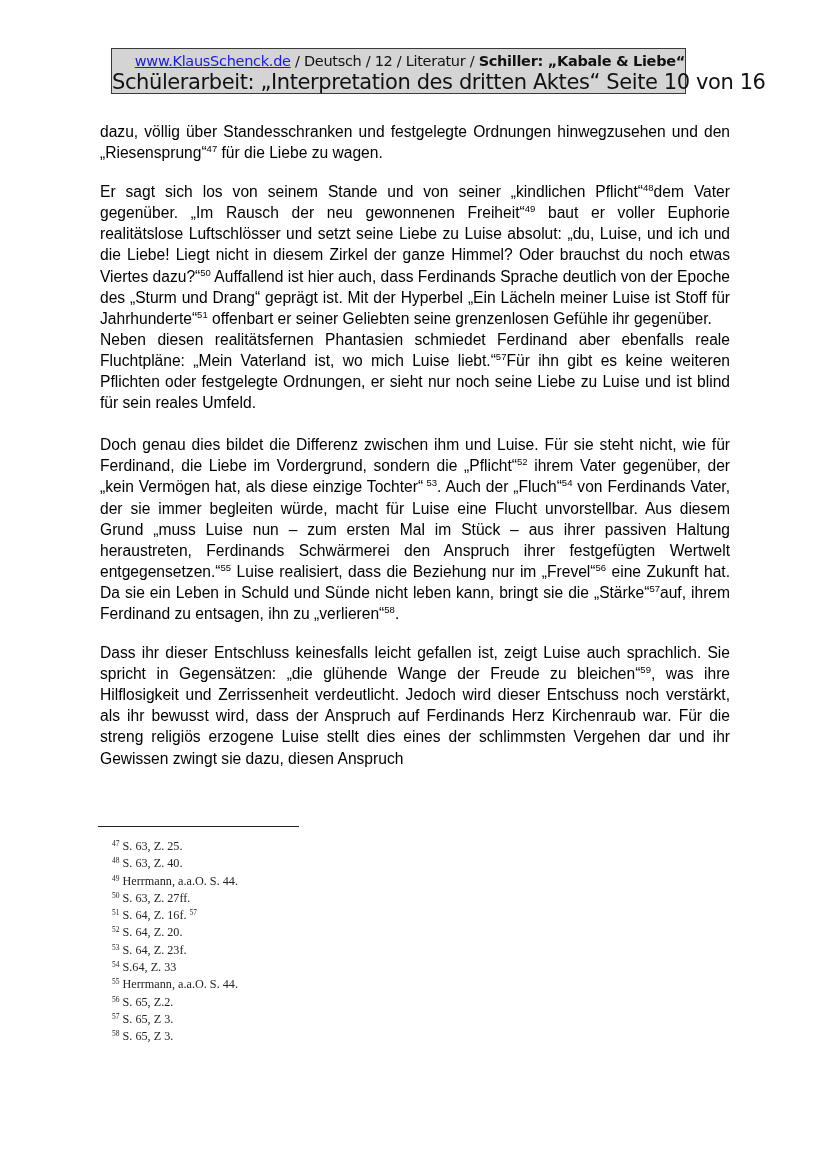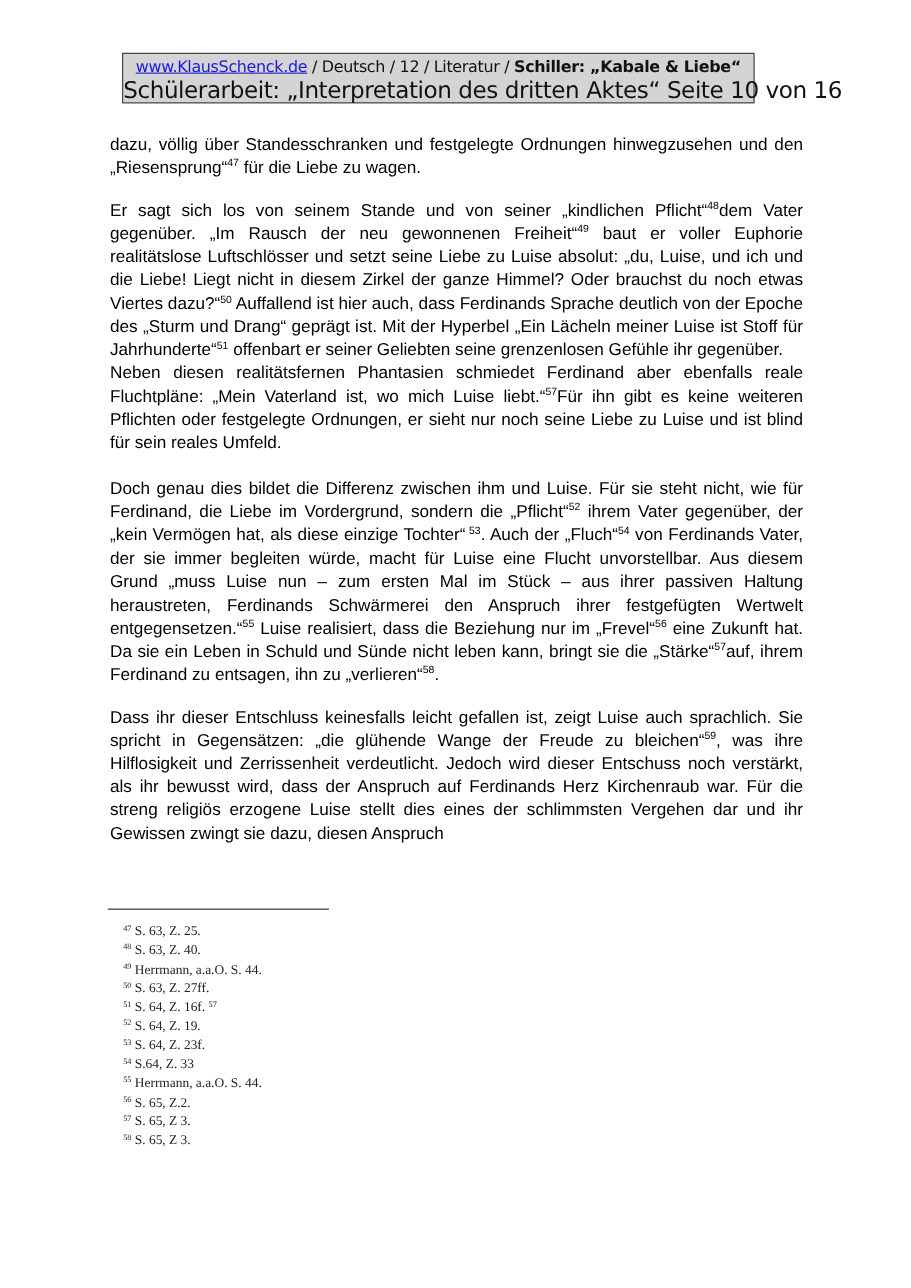--- a/index.html
+++ b/index.html
@@ -1,20 +1,20 @@
 <!DOCTYPE html>
 <html><head>
 <meta charset="utf-8">
 <style>
   html, body { margin: 0; padding: 0; background: #ffffff; }
   body { width: 828px; height: 1171px; position: relative; overflow: hidden; }
   .page-header {
     position: absolute; left: 111px; top: 48px; width: 575px; height: 46px;
     background: #d4d4d4; border: 1px solid #3a3a3a; box-sizing: border-box;
-    text-align: center; font-family: "DejaVu Sans", sans-serif; color: #111;
+    text-align: right; font-family: "DejaVu Sans", sans-serif; color: #111;
   }
   .hdr-line1 { font-size: 14.5px; line-height: 20px; margin-top: 2px; white-space: nowrap; letter-spacing: -0.3px; }
   .hdr-line1 a { color: #1a1ad8; text-decoration: underline; }
   .hdr-line1 .bold { font-weight: bold; }
   .hdr-line2 { font-size: 21px; line-height: 22px; white-space: nowrap; letter-spacing: -0.4px; }
   .body-text {
     position: absolute; left: 100px; top: 121px; width: 630px;
     font-family: "Liberation Sans", sans-serif; font-size: 15.6px; line-height: 21.1px; color: #000000;
     text-align: justify;
   }
@@ -46,20 +46,20 @@
   <p class="gap-small">Dass ihr dieser Entschluss keinesfalls leicht gefallen ist, zeigt Luise auch sprachlich. Sie spricht in Gegensätzen: „die glühende Wange der Freude zu bleichen“<sup>59</sup>, was ihre Hilflosigkeit und Zerrissenheit verdeutlicht. Jedoch wird dieser Entschuss noch verstärkt, als ihr bewusst wird, dass der Anspruch auf Ferdinands Herz Kirchenraub war. Für die streng religiös erzogene Luise stellt dies eines der schlimmsten Vergehen dar und ihr Gewissen zwingt sie dazu, diesen Anspruch</p>
 </div>
 
 <div class="fn-rule"></div>
 <div class="footnotes">
     <div><sup>47</sup><span> S. 63, Z. 25.</span></div>
     <div><sup>48</sup><span> S. 63, Z. 40.</span></div>
     <div><sup>49</sup><span> Herrmann, a.a.O. S. 44.</span></div>
     <div><sup>50</sup><span> S. 63, Z. 27ff.</span></div>
     <div><sup>51</sup><span> S. 64, Z. 16f. </span><sup>57</sup></div>
-    <div><sup>52</sup><span> S. 64, Z. 19.</span></div>
+    <div><sup>52</sup><span> S. 64, Z. 20.</span></div>
     <div><sup>53</sup><span> S. 64, Z. 23f.</span></div>
     <div><sup>54</sup><span> S.64, Z. 33</span></div>
     <div><sup>55</sup><span> Herrmann, a.a.O. S. 44.</span></div>
     <div><sup>56</sup><span> S. 65, Z.2.</span></div>
     <div><sup>57</sup><span> S. 65, Z 3.</span></div>
     <div><sup>58</sup><span> S. 65, Z 3.</span></div>
   </div>
 
 </body></html>

